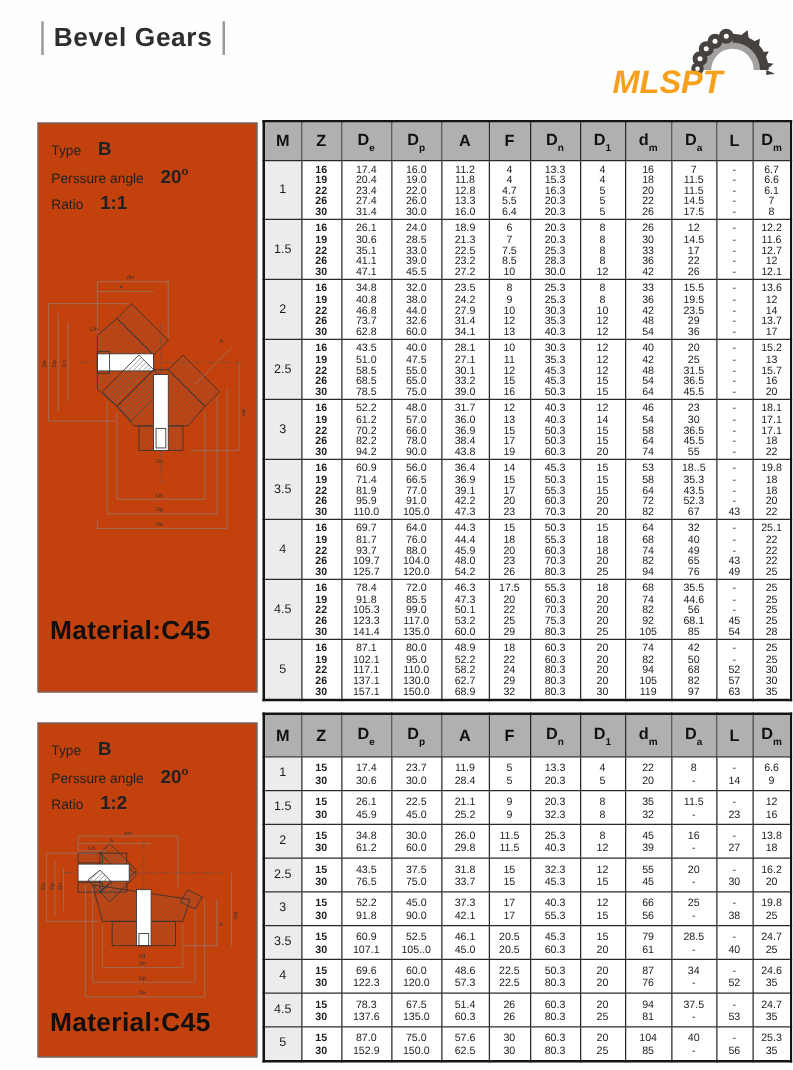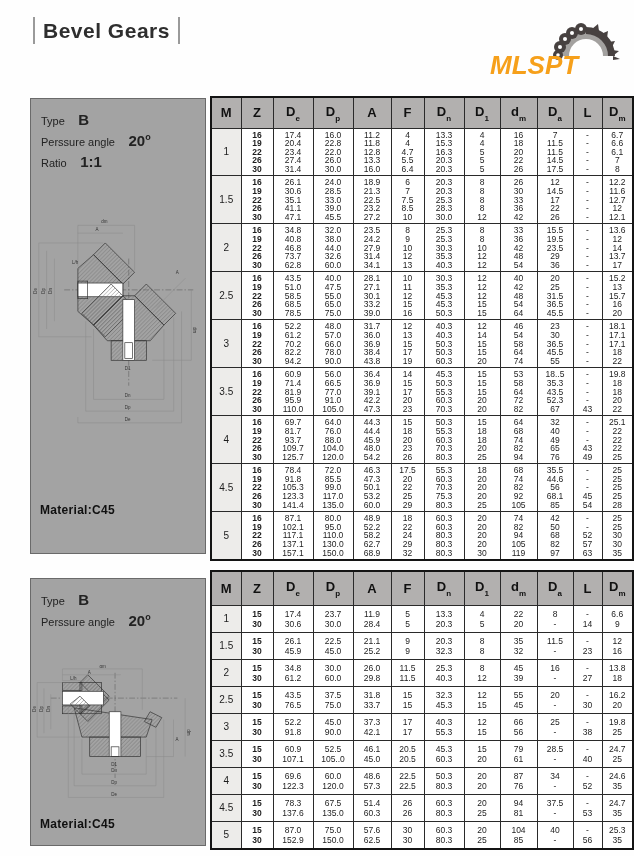--- a/index.html
+++ b/index.html
@@ -10,29 +10,29 @@
   
   .header-title { position:absolute; top:17px; left:33px; display:flex; align-items:center; gap:8px; }
   .vbar { width:2px; height:27px; background:#9a9a9a; }
   .title-text { font-size:21px; font-weight:bold; color:#2e2e2e; letter-spacing:.5px; }
   .logo { position:absolute; top:8px; left:486px; width:140px; height:70px; }
 
   
   .section { position:absolute; left:30px; display:flex; align-items:flex-start; }
   .sec1 { top:96px; }
   .sec2 { top:570px; }
-  .panel { width:176px; border:1px solid #6a6a6a; background:#a3a3a3; position:relative; }
+  .panel { width:176px; border:1px solid #6a6a6a; background:#c2410c; position:relative; }
   .panel1 { height:456px; margin-top:2px; }
   .panel2 { height:268px; margin-top:8px; }
   .panel-info { padding:12px 0 0 10px; color:#222; }
   .info-line { margin-bottom:3px; white-space:nowrap; }
   .info-line .lbl { font-size:11px; }
   .info-line .val { font-size:15px; font-weight:bold; margin-left:9px; }
   .info-line sup { font-size:9px; font-weight:bold; }
-  .material { position:absolute; left:9px; font-size:12px; font-weight:bold; color:#101010; letter-spacing:.3px; }
+  .material { position:absolute; left:9px; font-size:21px; font-weight:bold; color:#101010; letter-spacing:.3px; }
   .panel1 .material { bottom:36px; }
   .panel2 .material { bottom:14px; }
   .dwg1 { position:absolute; top:112px; left:-2px; }
   .dwg2 { position:absolute; top:86px; left:-2px; }
 
   
   .hatched { stroke:#333; stroke-width:0.7; }
   .dim { stroke:#8a8a8a; stroke-width:0.5; fill:none; }
   .axis { stroke:#555; stroke-width:0.5; stroke-dasharray:6 2 1.5 2; fill:none; }
   .bore { fill:#ffffff; stroke:#333; stroke-width:0.7; }
@@ -218,21 +218,21 @@
             </td>
             <td>
               <div>17.4</div>
               <div>20.4</div>
               <div>23.4</div>
               <div>27.4</div>
               <div>31.4</div>
             </td>
             <td>
               <div>16.0</div>
-              <div>22.8</div>
+              <div>19.0</div>
               <div>22.0</div>
               <div>26.0</div>
               <div>30.0</div>
             </td>
             <td>
               <div>11.2</div>
               <div>11.8</div>
               <div>12.8</div>
               <div>13.3</div>
               <div>16.0</div>
@@ -934,20 +934,24 @@
   <div class="section sec2">
     <div class="panel panel2">
       <div class="panel-info">
         <div class="info-line">
           <span class="lbl">Type</span>
           <span class="val">B</span>
         </div>
         <div class="info-line">
           <span class="lbl">Perssure angle</span>
           <span class="val"><span>20</span><sup>o</sup></span>
+        </div>
+        <div class="info-line">
+          <span class="lbl">Ratio</span>
+          <span class="val">1:2</span>
         </div>
       </div>
 
       <svg class="dwg dwg2" width="176" height="150" viewBox="0 0 180 154">
         <defs>
           <pattern id="h2" width="4" height="4" patternUnits="userSpaceOnUse">
             <path d="M0,4 L4,0" stroke="#666" stroke-width="0.5"></path>
           </pattern>
         </defs>
         <line class="axis" x1="22" y1="34" x2="152" y2="34"></line>

